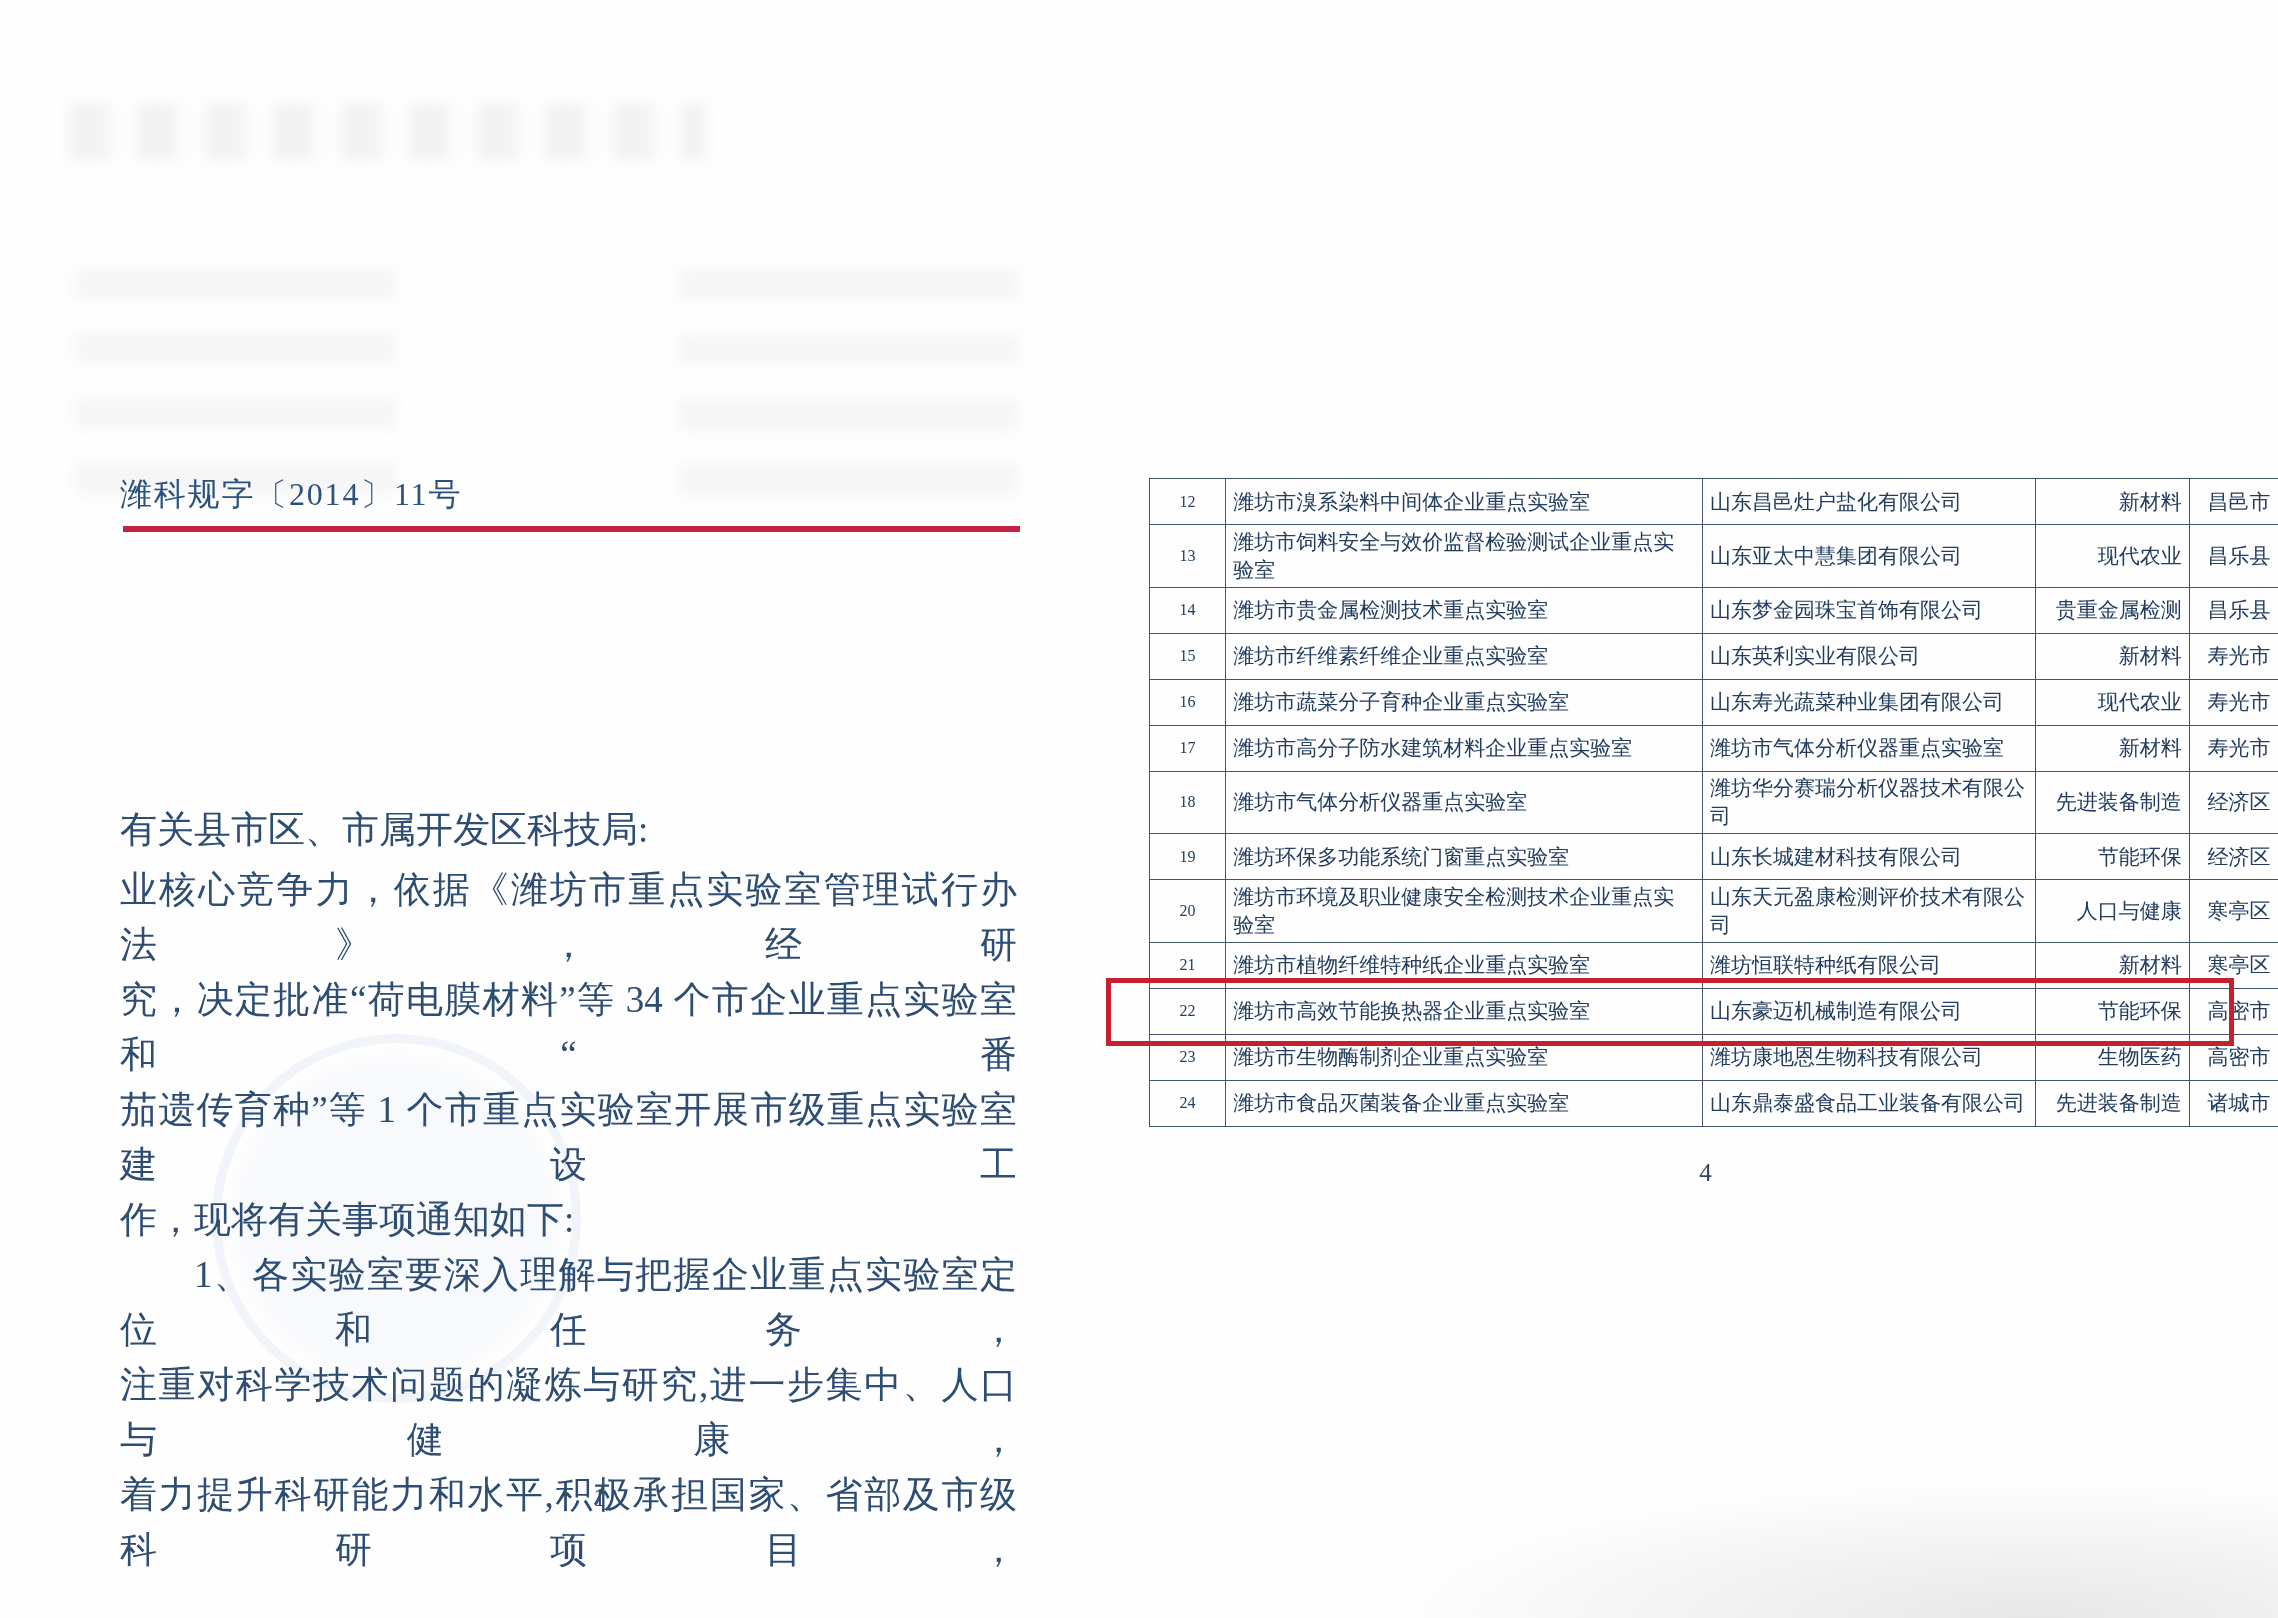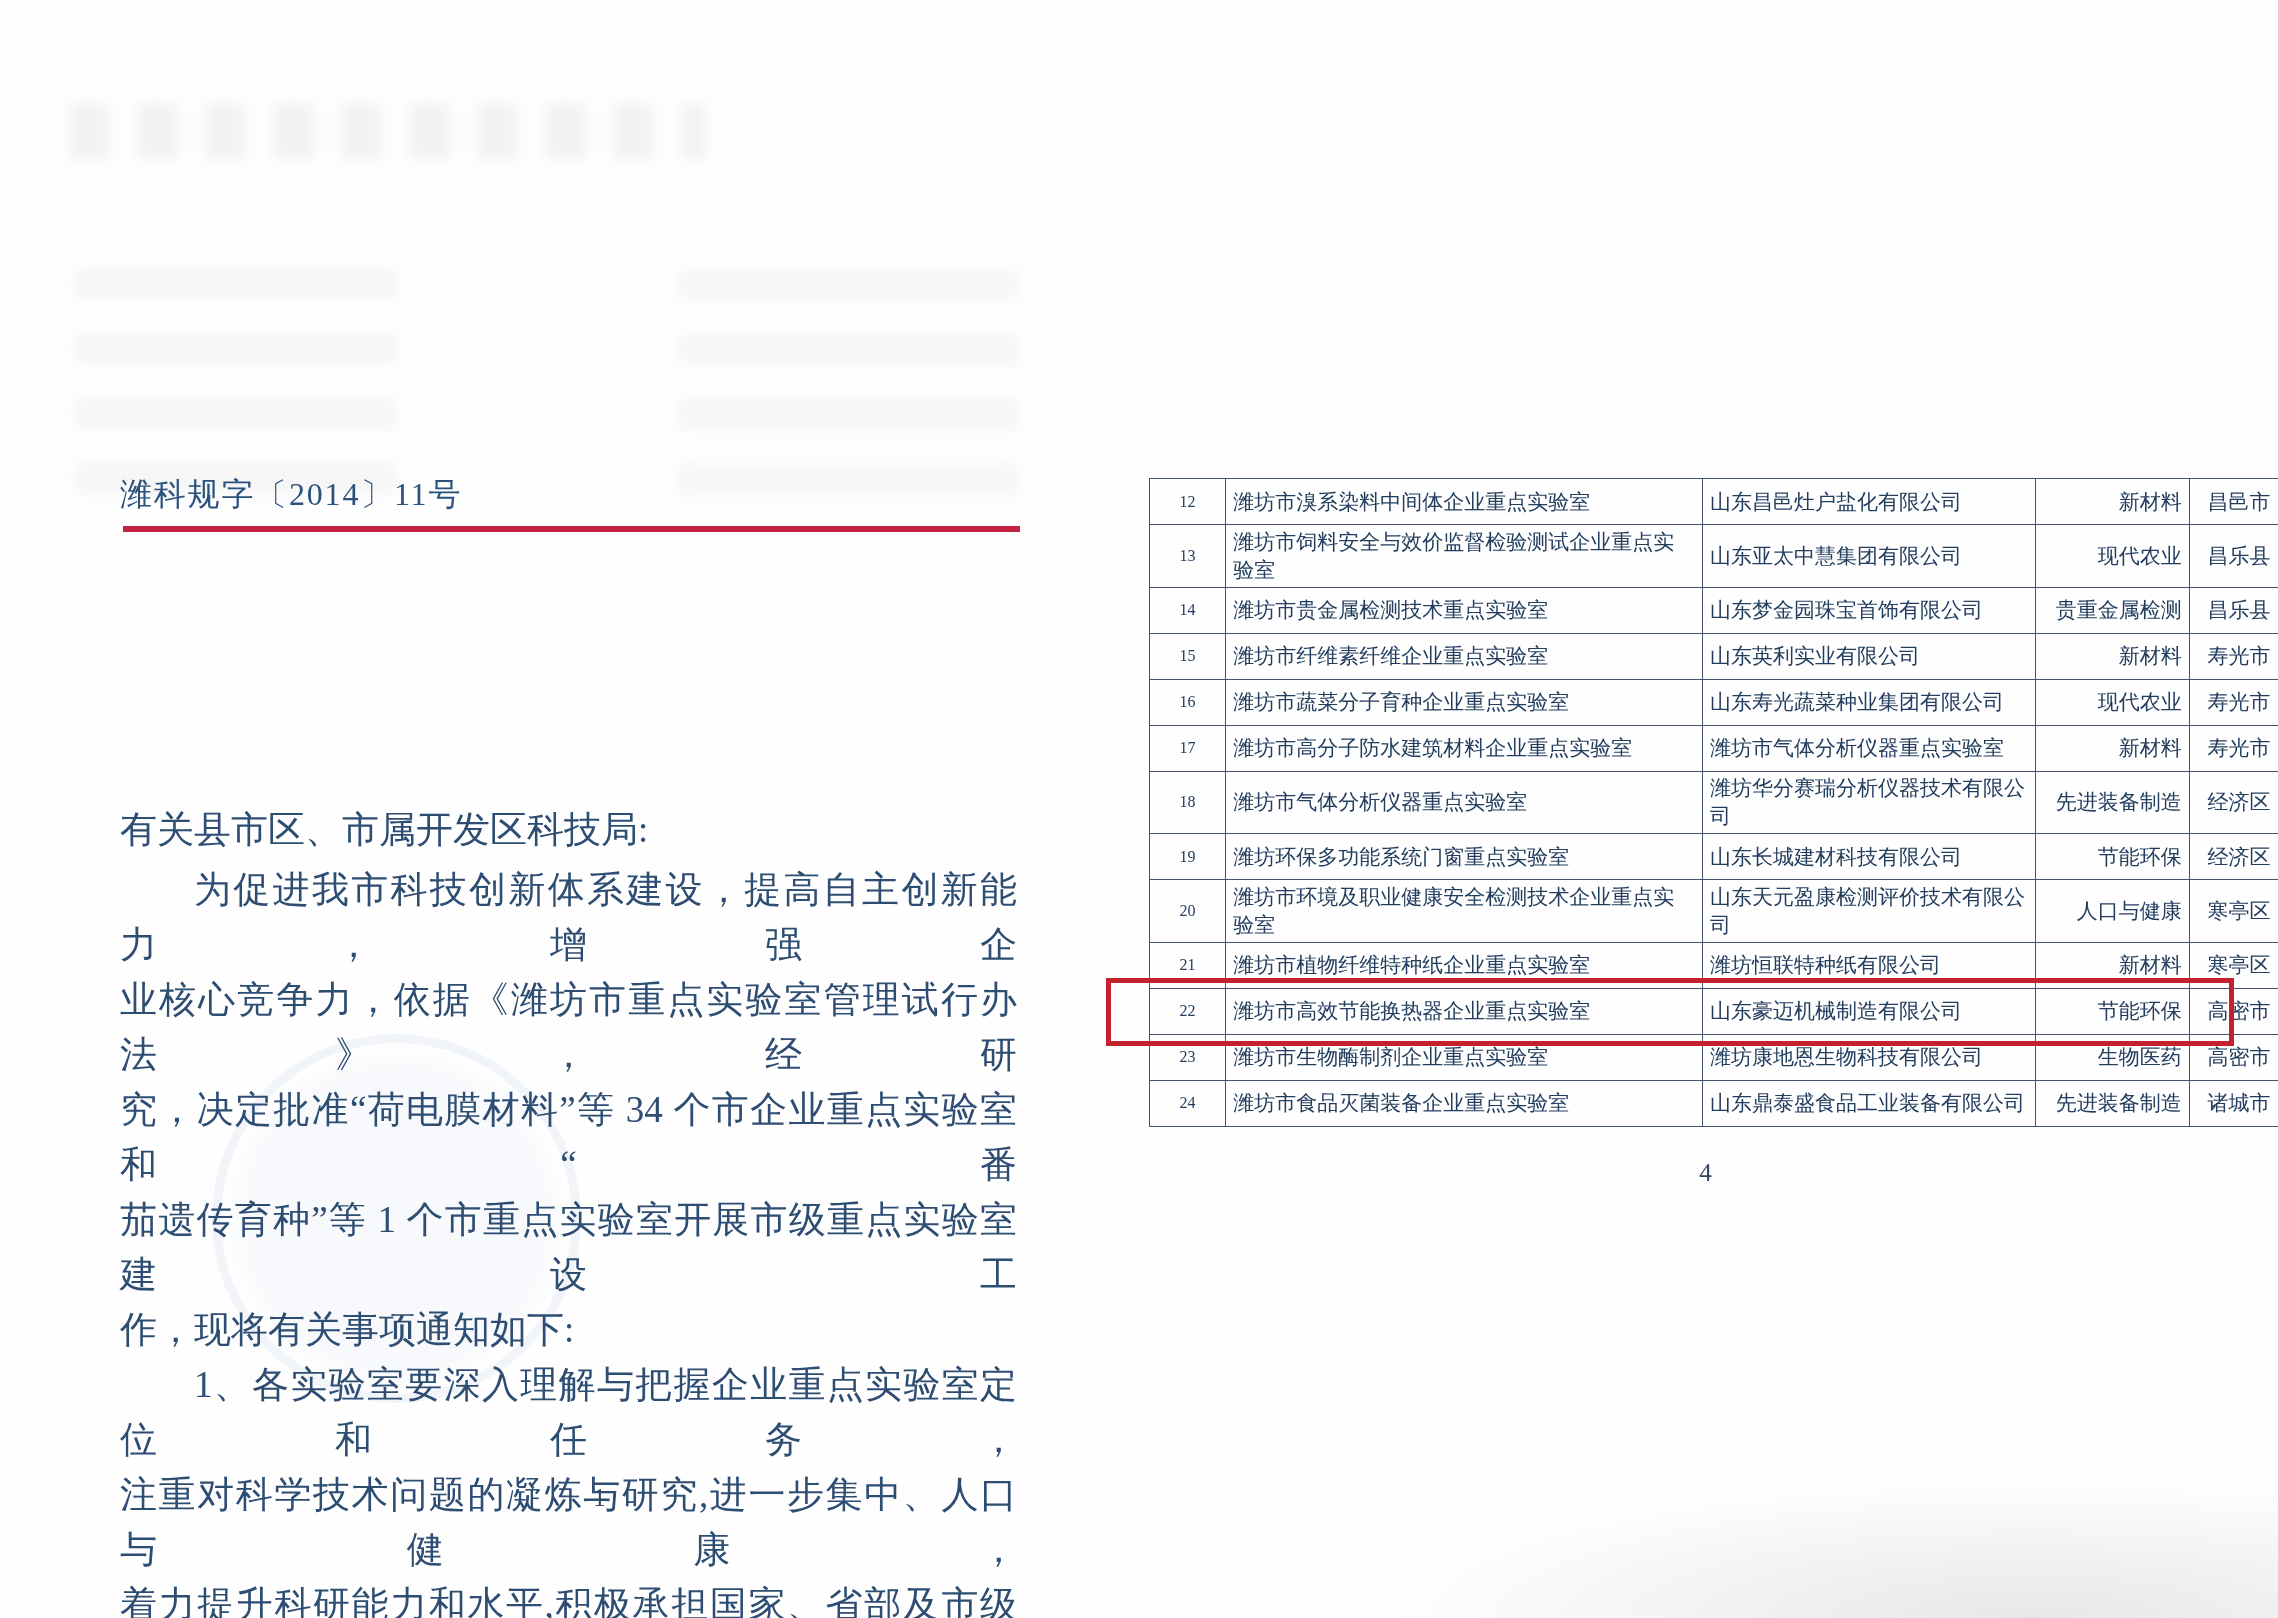--- a/index.html
+++ b/index.html
@@ -100,21 +100,20 @@
 
 
   <div class="doc-number">潍科规字〔2014〕11号</div>
 
   <div class="red-rule"></div>
 
 
   <div class="salutation">有关县市区、市属开发区科技局:</div>
 
   <div class="body-text">
-      <div class="bline indent fill">为促进我市科技创新体系建设，提高自主创新能力，增强企</div>
       <div class="bline fill">业核心竞争力，依据《潍坊市重点实验室管理试行办法》，经研</div>
       <div class="bline fill">究，决定批准“荷电膜材料”等 34 个市企业重点实验室和“番</div>
       <div class="bline fill">茄遗传育种”等 1 个市重点实验室开展市级重点实验室建设工</div>
       <div class="bline">作，现将有关事项通知如下:</div>
       <div class="bline indent fill">1、各实验室要深入理解与把握企业重点实验室定位和任务，</div>
       <div class="bline fill">注重对科学技术问题的凝炼与研究,进一步集中、人口与健康，</div>
       <div class="bline fill">着力提升科研能力和水平,积极承担国家、省部及市级科研项目，</div>
     </div>
 
   <div class="page-no-left">1</div>

